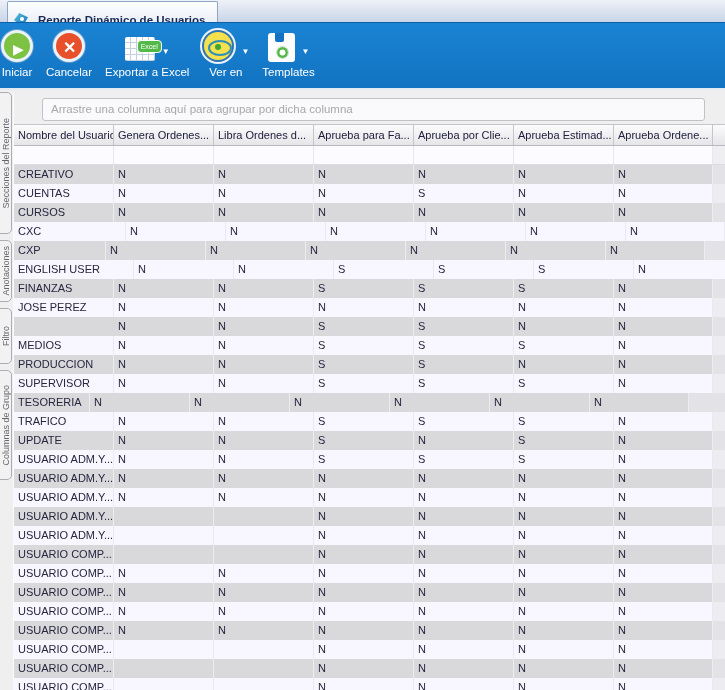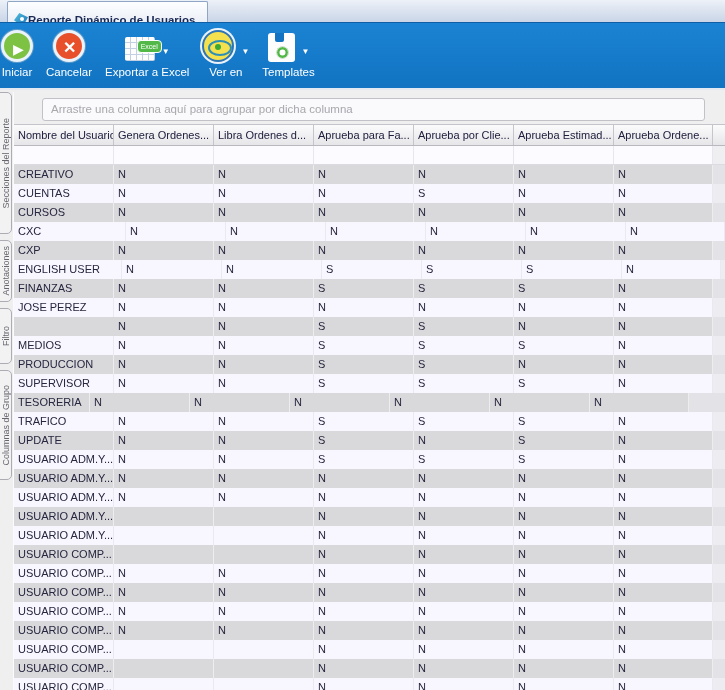--- a/index.html
+++ b/index.html
@@ -3,21 +3,21 @@
 <meta charset="utf-8">
 <style>
   * { margin:0; padding:0; box-sizing:border-box; }
   html,body { width:725px; height:690px; overflow:hidden; background:#fff;
               font-family:"Liberation Sans", sans-serif; }
 
   
   .tabbar { position:absolute; top:0; left:0; width:725px; height:22px;
             background:linear-gradient(#EDF1F8,#C9D5E7); }
   .doc-tab { position:absolute; left:7px; top:1px; height:30px;
-             display:flex; align-items:center; gap:0; padding:7px 12px 0 6px;
+             display:flex; align-items:center; gap:10px; padding:7px 12px 0 6px;
              background:linear-gradient(#FDFEFF,#E3EAF4);
              border:1px solid #8FA5C5; border-bottom:none;
              border-radius:2px 2px 0 0; }
   .doc-tab-title { font-size:11.5px; font-weight:bold; color:#1A2A55; white-space:nowrap; }
   .app-icon { position:relative; width:14px; height:14px;
               background:linear-gradient(135deg,#52C0DC,#1B6DB6);
               clip-path:polygon(0 52%,38% 0,100% 30%,62% 100%); }
   .app-icon::after { content:''; position:absolute; top:4px; left:6px;
                      width:4px; height:4px; border-radius:50%; background:#fff; }
 
@@ -239,31 +239,31 @@
           <div class="dcell" style="width: 112px;">CXC</div>
           <div class="dcell" style="width: 100px;">N</div>
           <div class="dcell" style="width: 100px;">N</div>
           <div class="dcell" style="width: 100px;">N</div>
           <div class="dcell" style="width: 100px;">N</div>
           <div class="dcell" style="width: 100px;">N</div>
           <div class="dcell" style="width: 99px;">N</div>
           <div class="dfill"></div>
         </div>
         <div class="drow gray">
-          <div class="dcell" style="width: 100px;">CXP</div>
-          <div class="dcell" style="width: 100px;">N</div>
-          <div class="dcell" style="width: 100px;">N</div>
-          <div class="dcell" style="width: 100px;">N</div>
-          <div class="dcell" style="width: 100px;">N</div>
-          <div class="dcell" style="width: 100px;">N</div>
-          <div class="dcell" style="width: 99px;">N</div>
-          <div class="dfill"></div>
-        </div>
-        <div class="drow lite">
-          <div class="dcell" style="width: 108px;">ENGLISH USER</div>
+          <div class="dcell" style="width: 92px;">CXP</div>
+          <div class="dcell" style="width: 100px;">N</div>
+          <div class="dcell" style="width: 100px;">N</div>
+          <div class="dcell" style="width: 100px;">N</div>
+          <div class="dcell" style="width: 100px;">N</div>
+          <div class="dcell" style="width: 100px;">N</div>
+          <div class="dcell" style="width: 99px;">N</div>
+          <div class="dfill"></div>
+        </div>
+        <div class="drow lite">
+          <div class="dcell" style="width: 120px;">ENGLISH USER</div>
           <div class="dcell" style="width: 100px;">N</div>
           <div class="dcell" style="width: 100px;">N</div>
           <div class="dcell" style="width: 100px;">S</div>
           <div class="dcell" style="width: 100px;">S</div>
           <div class="dcell" style="width: 100px;">S</div>
           <div class="dcell" style="width: 99px;">N</div>
           <div class="dfill"></div>
         </div>
         <div class="drow gray">
           <div class="dcell" style="width: 100px;">FINANZAS</div>

